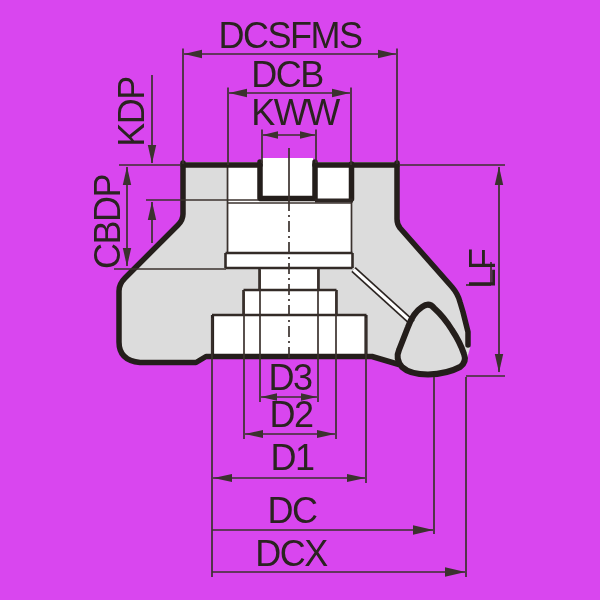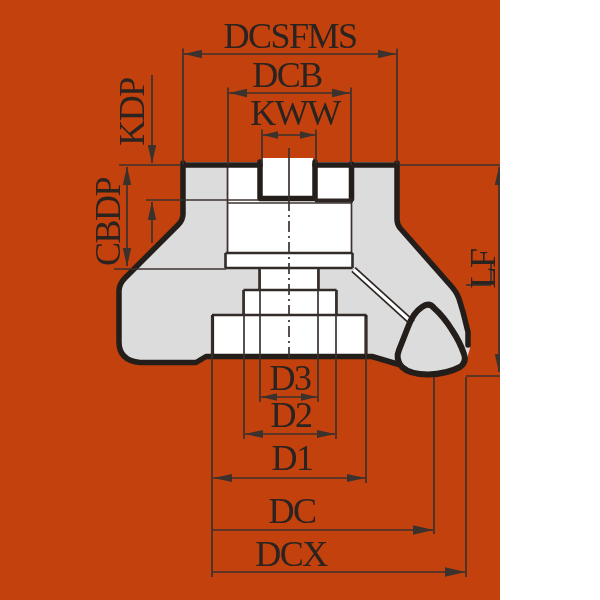--- a/index.html
+++ b/index.html
@@ -1,17 +1,17 @@
 <!DOCTYPE html>
 <html><head>
 <meta charset="utf-8">
 <style>
   html,body{margin:0;padding:0;background:#fff;}
-  #stage{position:relative;width:500px;height:600px;background:#c2410c;overflow:hidden;
-         font-family:Liberation Serif, serif;}
+  #stage{position:relative;width:600px;height:600px;background:#d946ef;overflow:hidden;
+         font-family:Liberation Sans, sans-serif;}
   svg{display:block}
   .ln{stroke:#3b322e;stroke-width:1.7;fill:none;stroke-linecap:butt;}
   .md{stroke:#332b27;stroke-width:2.6;fill:none;stroke-linecap:butt;}
   .md3{stroke:#2c2522;stroke-width:3.2;fill:none;stroke-linecap:butt;}
   .tk{stroke:#241e1b;stroke-width:5.5;fill:none;stroke-linecap:round;stroke-linejoin:round;}
   .tk6{stroke:#241e1b;stroke-width:6;fill:none;stroke-linecap:round;stroke-linejoin:round;}
   .ah{fill:#3b322e;stroke:none;}
   .lbl{font-size:36px;letter-spacing:-1.5px;fill:#2a2320;}
   .anc{text-anchor:middle;}
   .wht{stroke:#ffffff;fill:none;}

